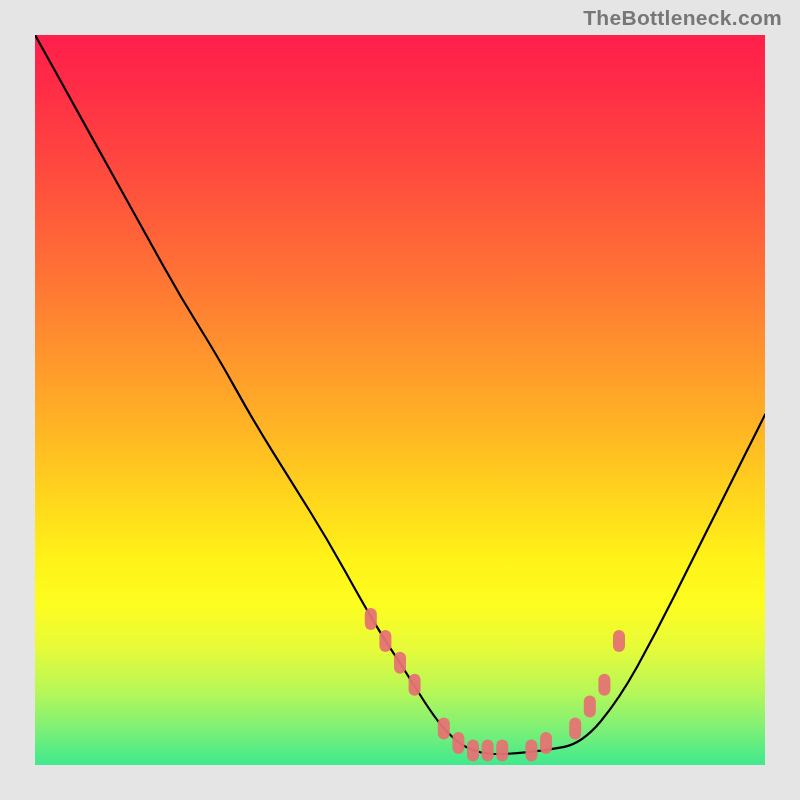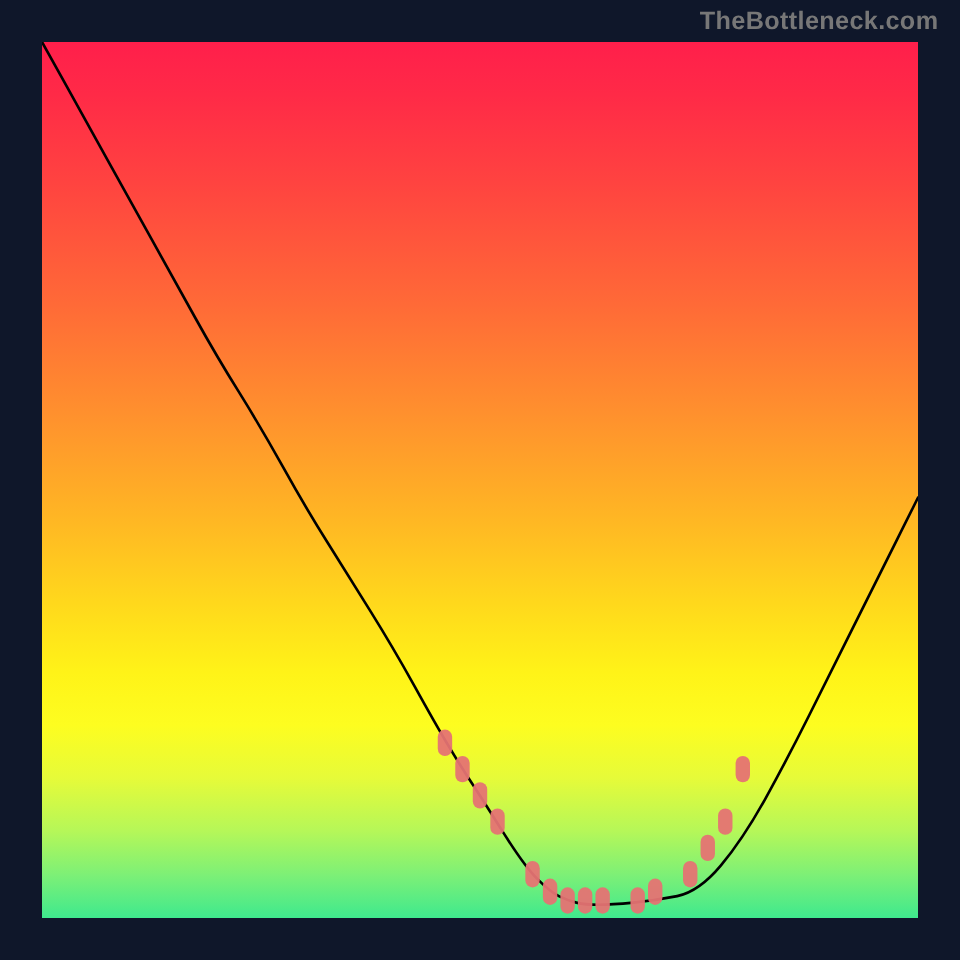--- a/index.html
+++ b/index.html
@@ -8,21 +8,21 @@
     width: 800px;
     height: 800px;
     background: #000;
     overflow: hidden;
     font-family: Arial, Helvetica, sans-serif;
   }
   .stage {
     position: relative;
     width: 800px;
     height: 800px;
-    background: #0f172a;
+    background: #e5e5e5;
   }
   .watermark {
     position: absolute;
     top: 6px;
     right: 18px;
     color: #777;
     font-size: 21px;
     font-weight: 600;
     letter-spacing: 0.3px;
     z-index: 50;

